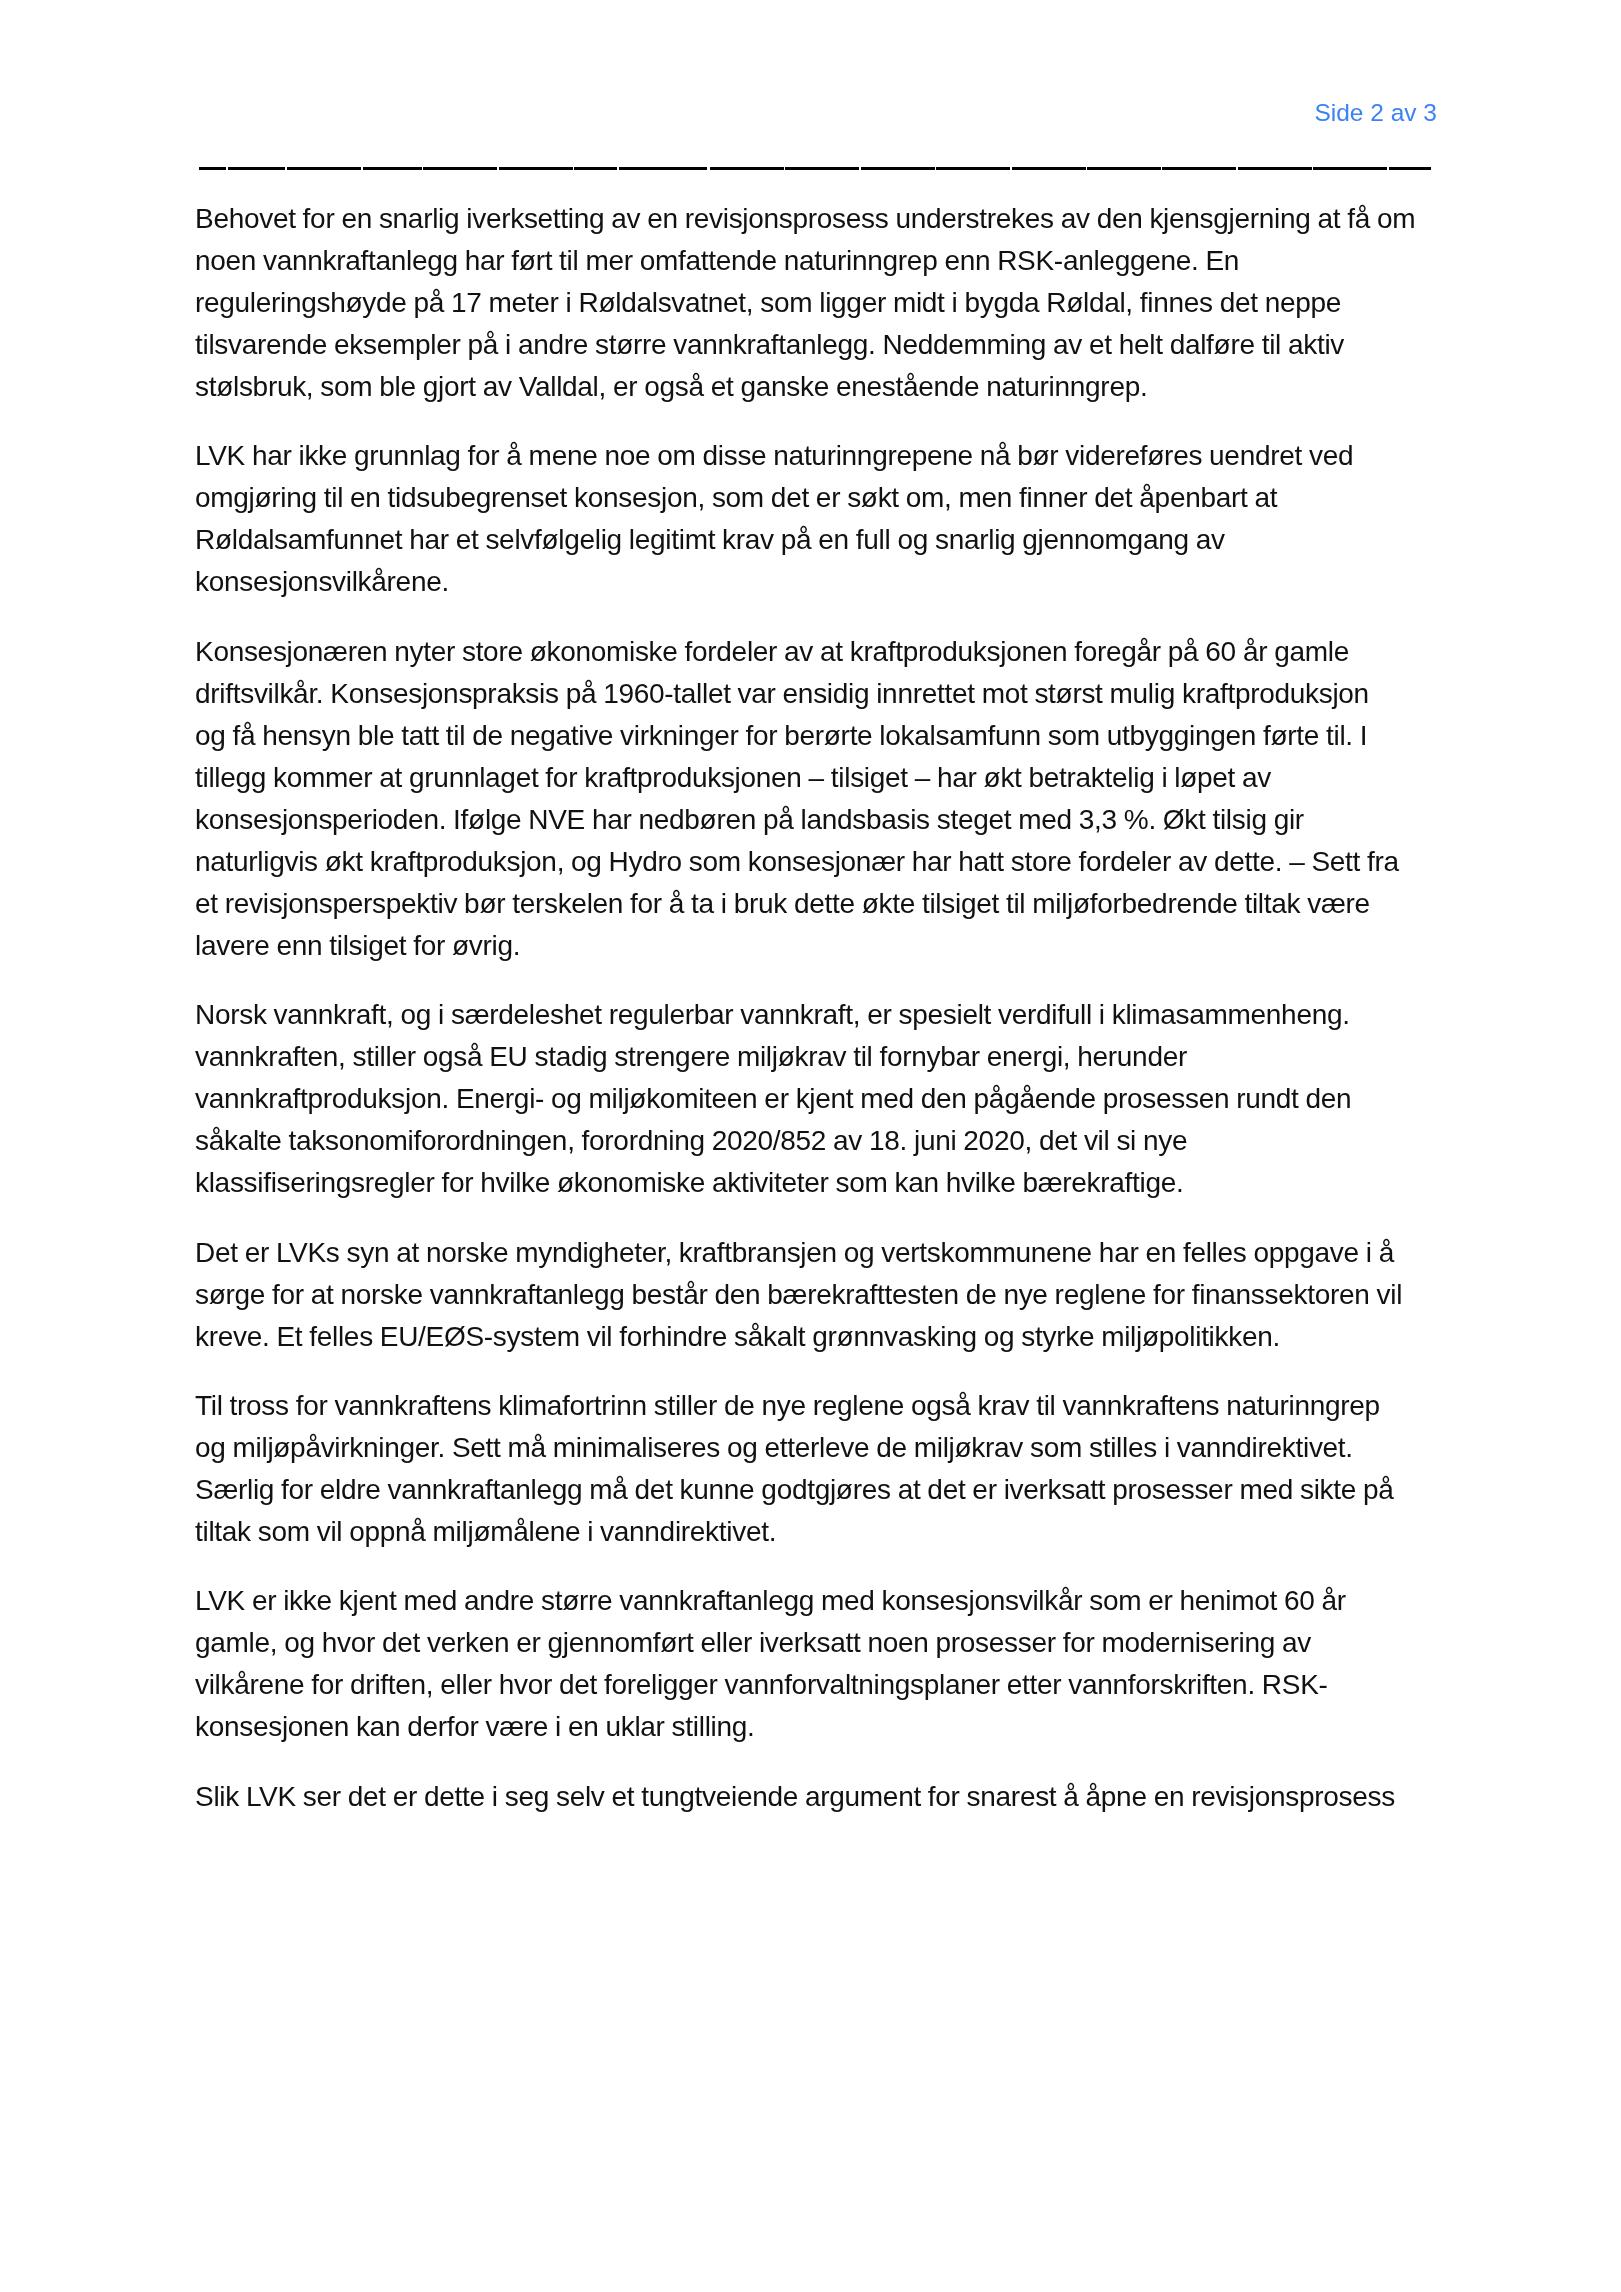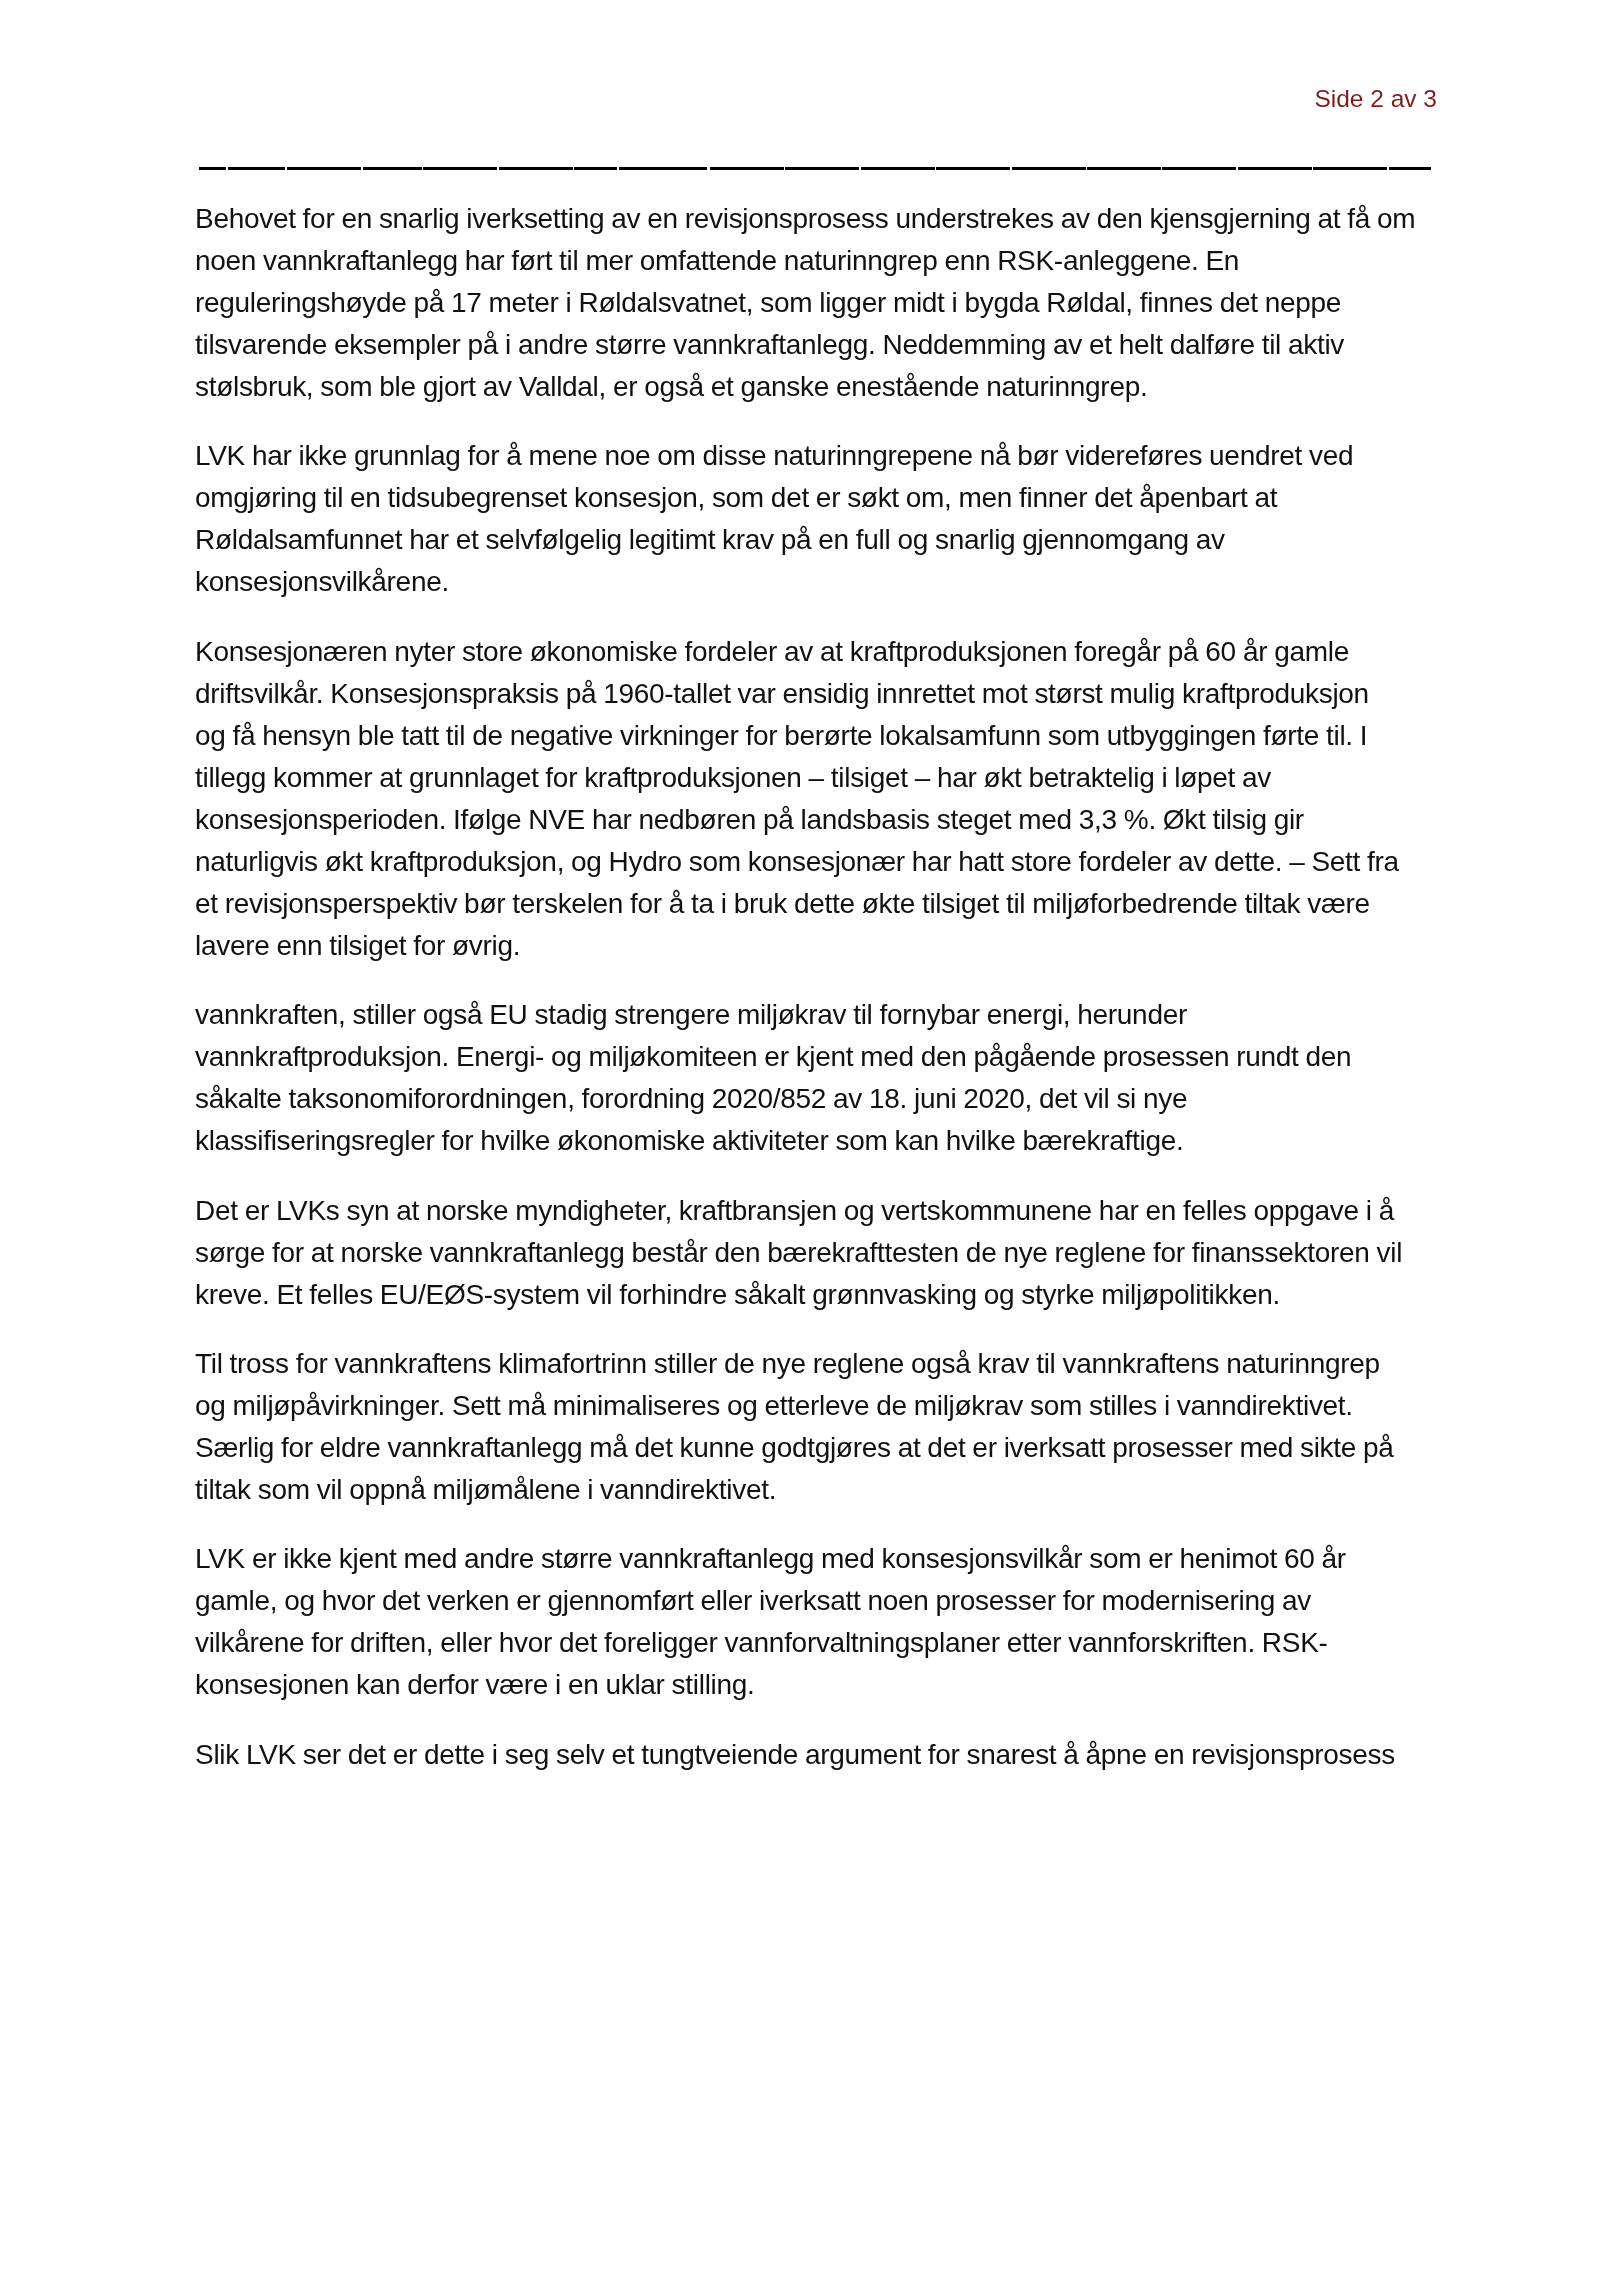--- a/index.html
+++ b/index.html
@@ -10,25 +10,25 @@
     body {
       width: 1621px;
       height: 2293px;
       position: relative;
       overflow: hidden;
       font-family: "Liberation Sans", sans-serif;
       color: #111111;
     }
     .page-header {
       position: absolute;
-      top: 84px;
+      top: 98px;
       right: 184px;
       font-size: 24.5px;
       line-height: 29px;
-      color: #7f1d1d;
+      color: #3b82f6;
       white-space: nowrap;
     }
     .header-rule {
       position: absolute;
       top: 165px;
       left: 199px;
       width: 1232px;
       height: 0;
       border-top: 2px dashed transparent;
     }
@@ -104,20 +104,21 @@
     <span class="line">driftsvilkår. Konsesjonspraksis på 1960-tallet var ensidig innrettet mot størst mulig kraftproduksjon</span>
     <span class="line">og få hensyn ble tatt til de negative virkninger for berørte lokalsamfunn som utbyggingen førte til. I</span>
     <span class="line">tillegg kommer at grunnlaget for kraftproduksjonen – tilsiget – har økt betraktelig i løpet av</span>
     <span class="line">konsesjonsperioden. Ifølge NVE har nedbøren på landsbasis steget med 3,3 %. Økt tilsig gir</span>
     <span class="line">naturligvis økt kraftproduksjon, og Hydro som konsesjonær har hatt store fordeler av dette. – Sett fra</span>
     <span class="line">et revisjonsperspektiv bør terskelen for å ta i bruk dette økte tilsiget til miljøforbedrende tiltak være</span>
     <span class="line">lavere enn tilsiget for øvrig.</span>
   </p>
 
   <p class="para">
+    <span class="line">Norsk vannkraft, og i særdeleshet regulerbar vannkraft, er spesielt verdifull i klimasammenheng.</span>
     <span class="line">vannkraften, stiller også EU stadig strengere miljøkrav til fornybar energi, herunder</span>
     <span class="line">vannkraftproduksjon. Energi- og miljøkomiteen er kjent med den pågående prosessen rundt den</span>
     <span class="line">såkalte taksonomiforordningen, forordning 2020/852 av 18. juni 2020, det vil si nye</span>
     <span class="line">klassifiseringsregler for hvilke økonomiske aktiviteter som kan hvilke bærekraftige.</span>
   </p>
 
   <p class="para">
     <span class="line">Det er LVKs syn at norske myndigheter, kraftbransjen og vertskommunene har en felles oppgave i å</span>
     <span class="line">sørge for at norske vannkraftanlegg består den bærekrafttesten de nye reglene for finanssektoren vil</span>
     <span class="line">kreve. Et felles EU/EØS-system vil forhindre såkalt grønnvasking og styrke miljøpolitikken.</span>

